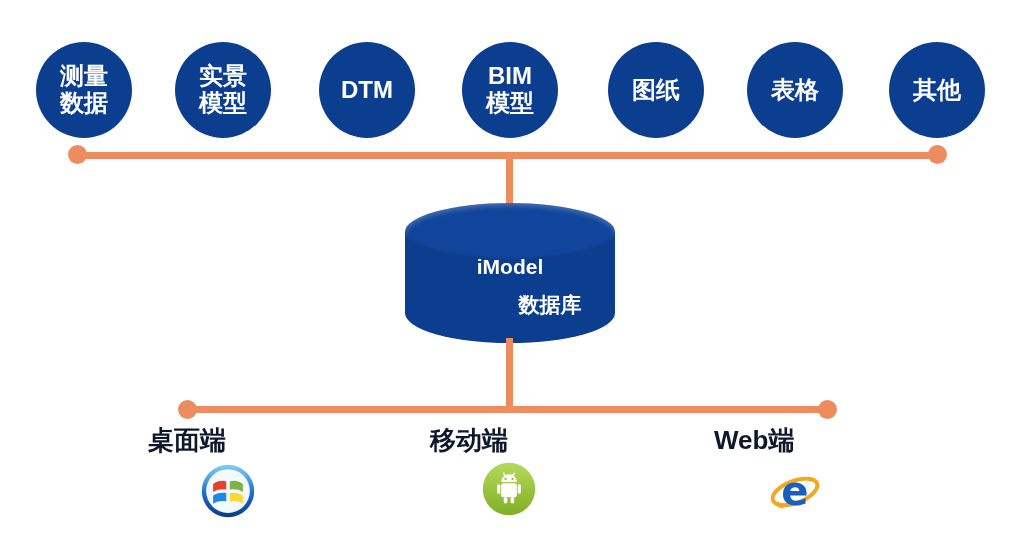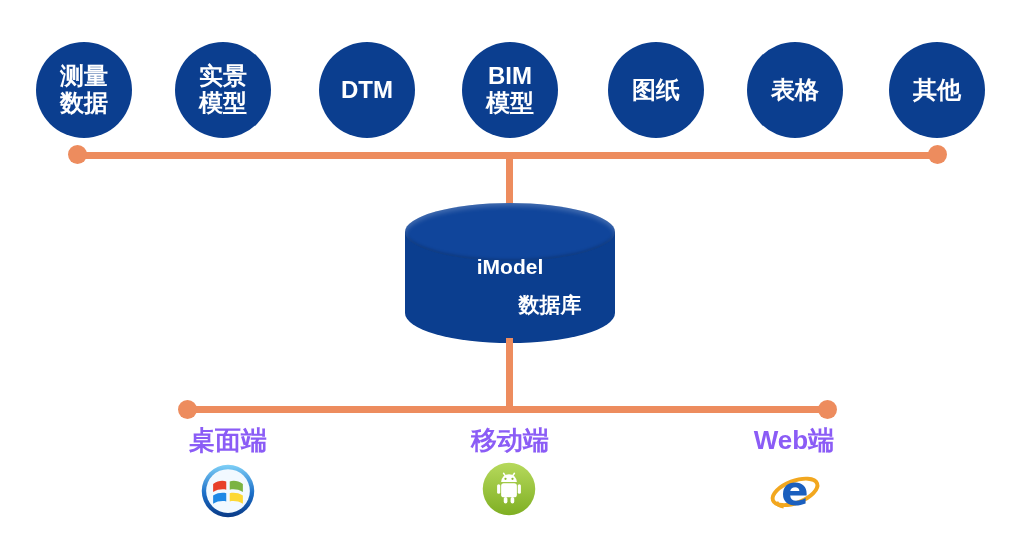--- a/index.html
+++ b/index.html
@@ -96,22 +96,22 @@
     font-weight: bold;
     font-size: 21px;
     margin-left: 40px;
   }
 
   
   .client-label {
     position: absolute;
     top: 423px;
     width: 160px;
-    text-align: center;
-    color: #8b5cf6;
+    text-align: left;
+    color: #0f172a;
     font-weight: bold;
     font-size: 26px;
   }
   .client-icon {
     position: absolute;
     width: 56px;
     height: 56px;
   }
 </style>
 </head>

